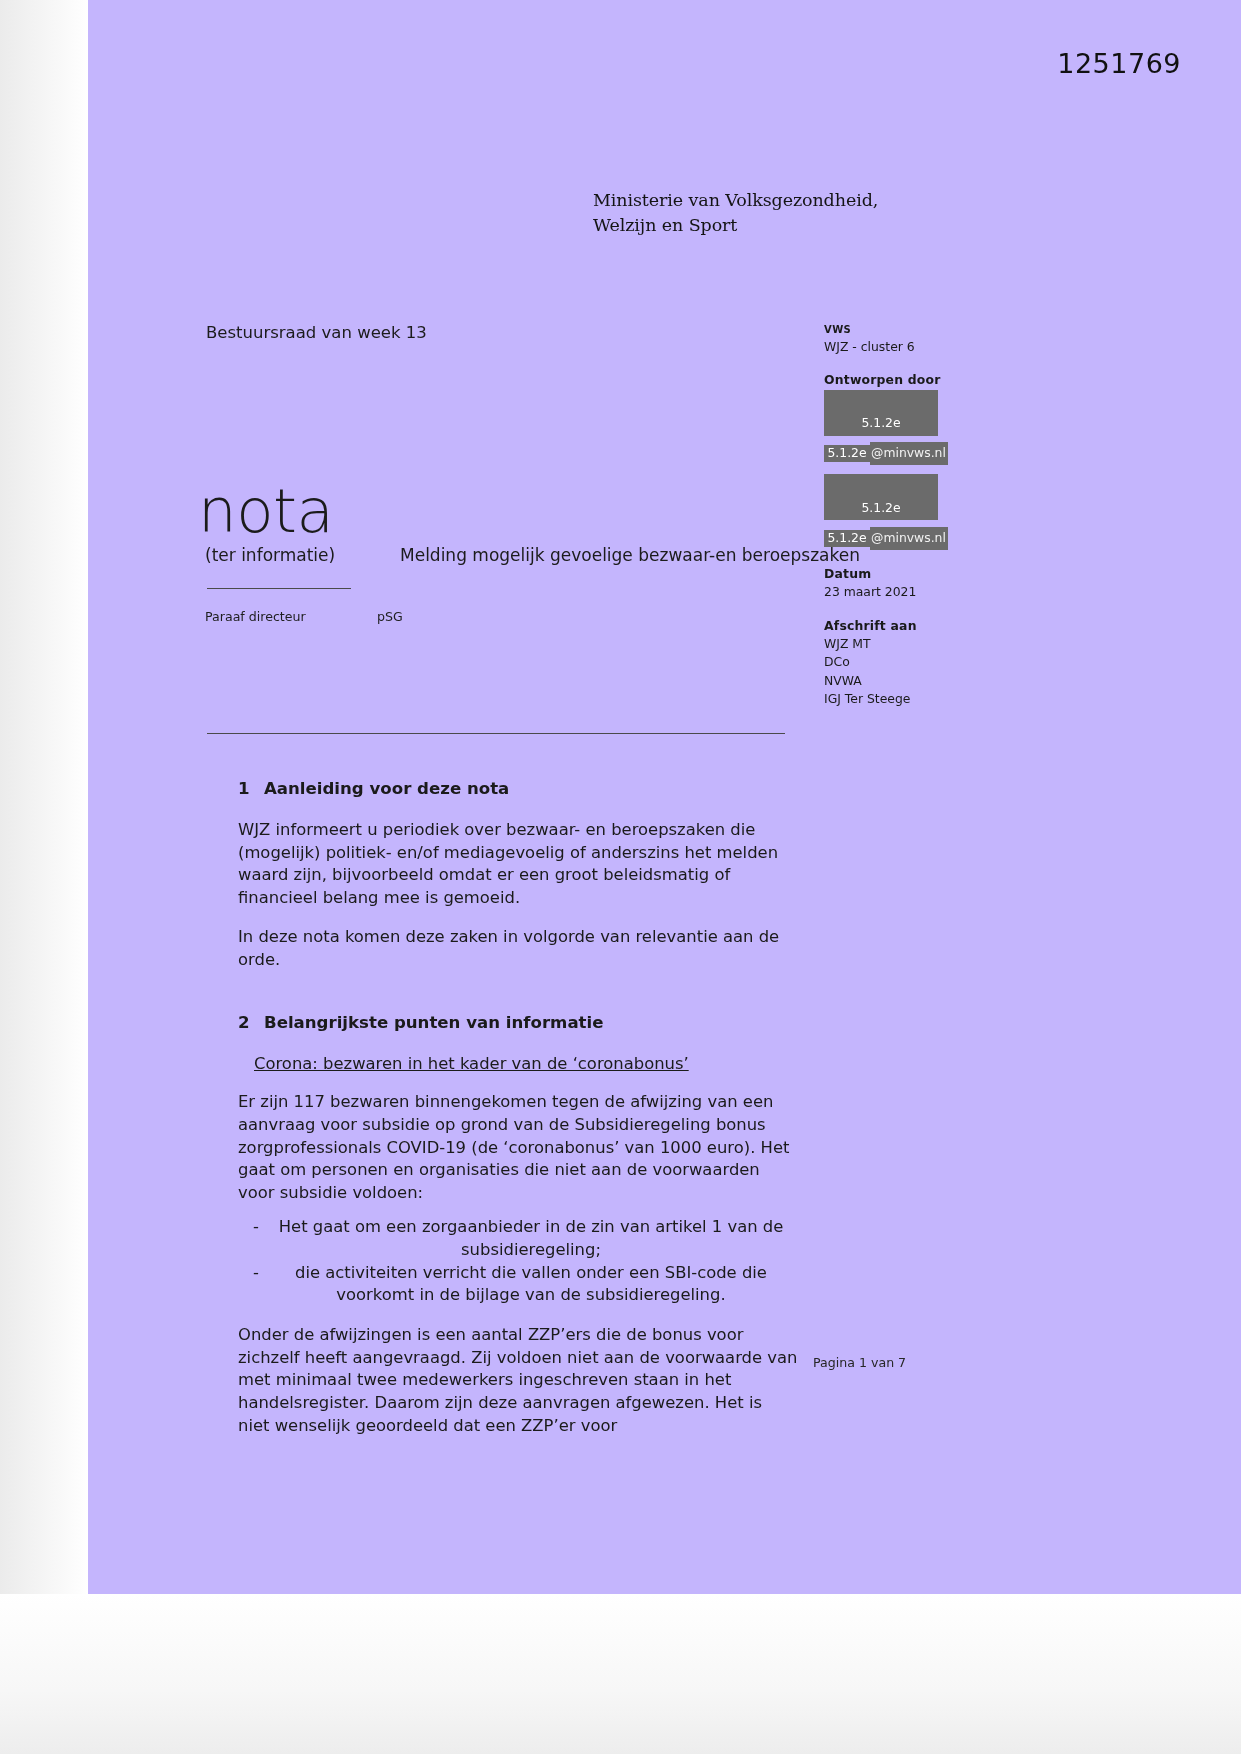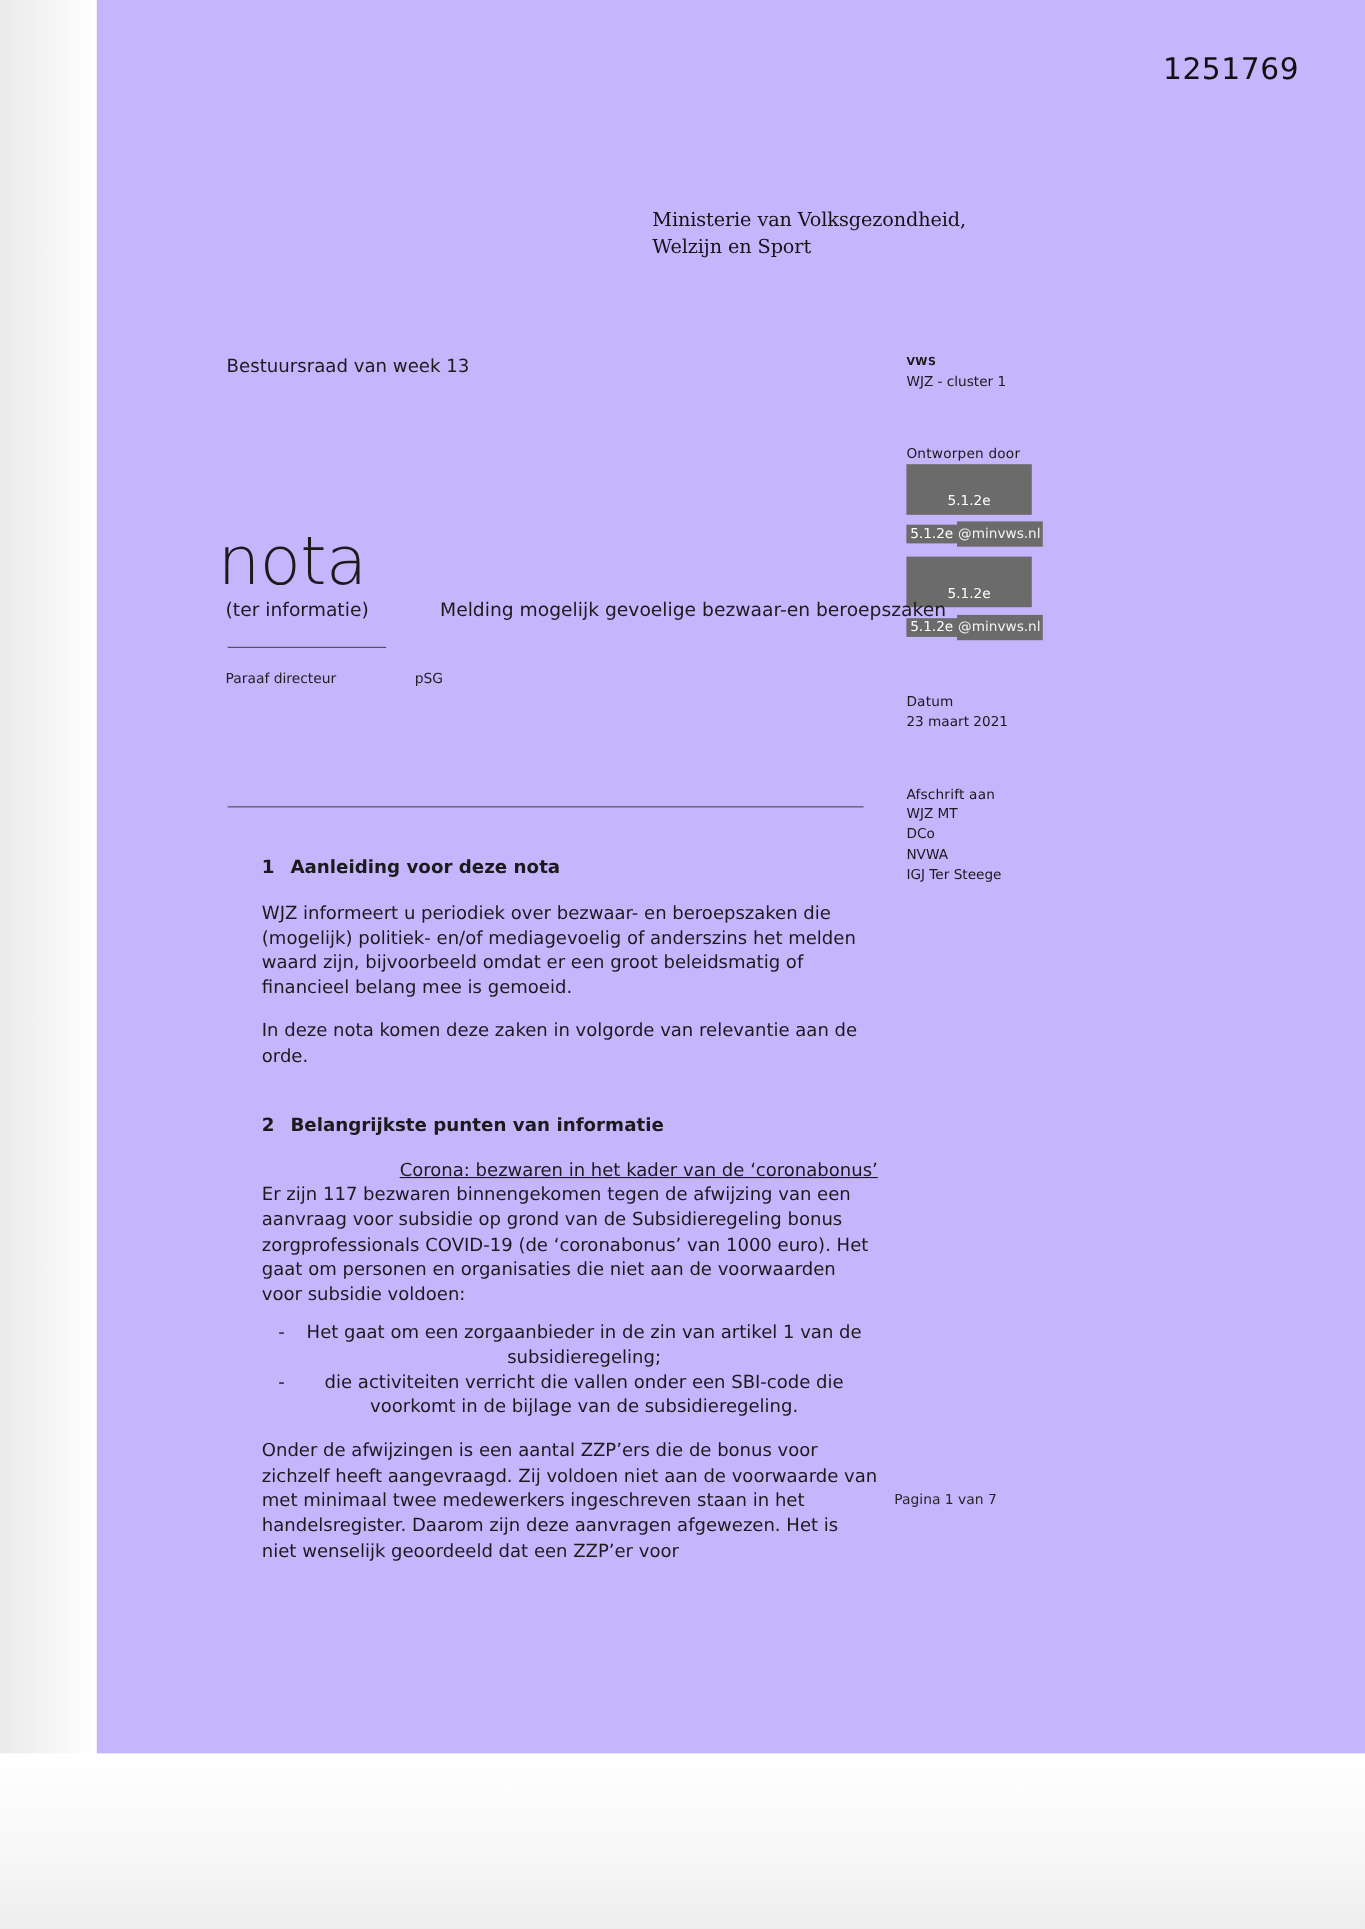--- a/index.html
+++ b/index.html
@@ -68,23 +68,22 @@
   .meta {
     position: absolute;
     left: 824px;
     top: 323px;
     width: 260px;
     font-size: 12.4px;
     line-height: 1.48;
     color: #1a1a1a;
   }
   .meta .strong {
-    font-weight: normal;
+    font-weight: bold;
     letter-spacing: 0.2px;
-    margin-top: 32px;
   }
   .meta .vws {
     font-weight: bold;
     font-size: 10px;
     letter-spacing: 0.4px;
   }
   .meta-gap { height: 15px; }
   .meta-gap-sm { height: 9px; }
 
   .redact {
@@ -203,22 +202,21 @@
     flex: 0 0 26px;
   }
   .para {
     margin: 0 0 17px 0;
   }
   .sec2 {
     margin-top: 40px;
   }
   .subhead {
     text-decoration: underline;
-    margin: 0;
-    text-align: right;
+    margin: 16px;
   }
   .tight {
     margin: 0;
   }
   ul.dashlist {
     list-style: none;
     margin: 12px;
     padding: 0;
     text-align: center;
   }
@@ -254,21 +252,21 @@
 
   <div class="ministry">
     <div>Ministerie van Volksgezondheid,</div>
     <div>Welzijn en Sport</div>
   </div>
 
   <div class="addressee">Bestuursraad van week 13</div>
 
   <div class="meta">
     <div class="vws">VWS</div>
-    <div>WJZ - cluster 1</div>
+    <div>WJZ - cluster 6</div>
     <div class="meta-gap"></div>
     <div class="strong">Ontworpen door</div>
     <div class="redact redact-block">
       <span>5.1.2e</span>
     </div>
     <div class="email-line">
       <span class="redact redact-inline">5.1.2e</span>
       <span class="email-dom">@minvws.nl</span>
     </div>
     <div class="meta-gap-sm"></div>

